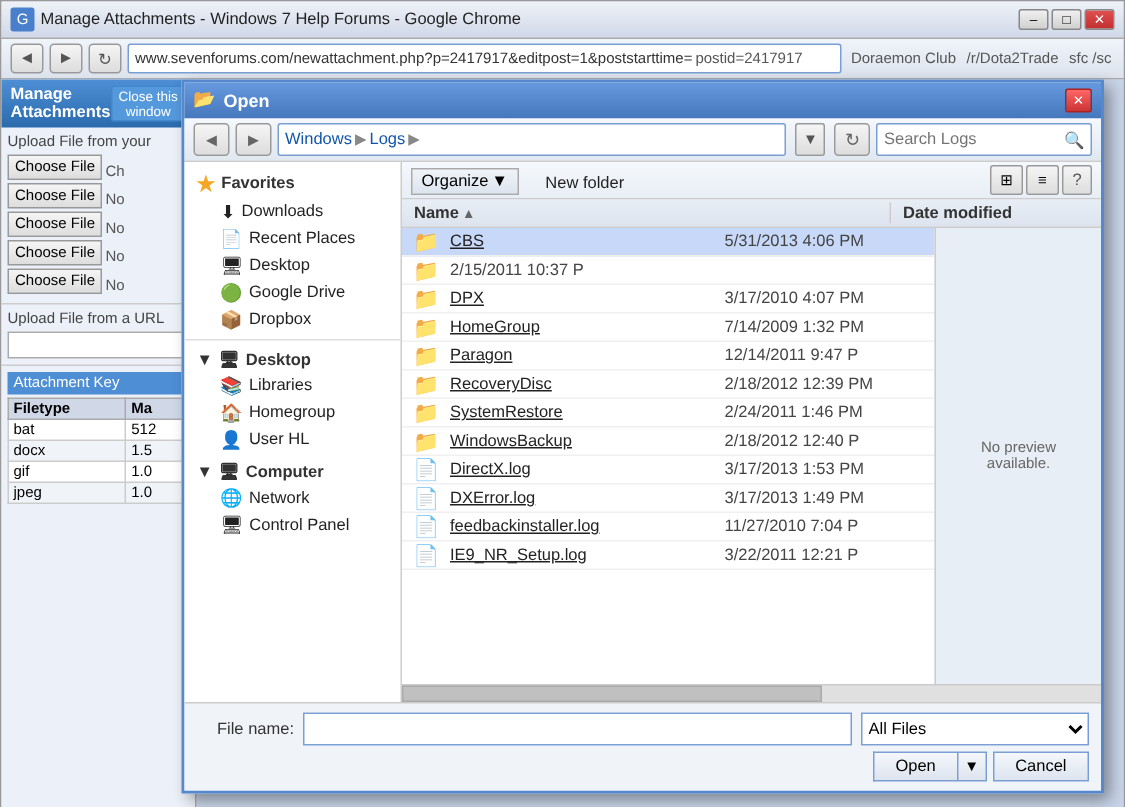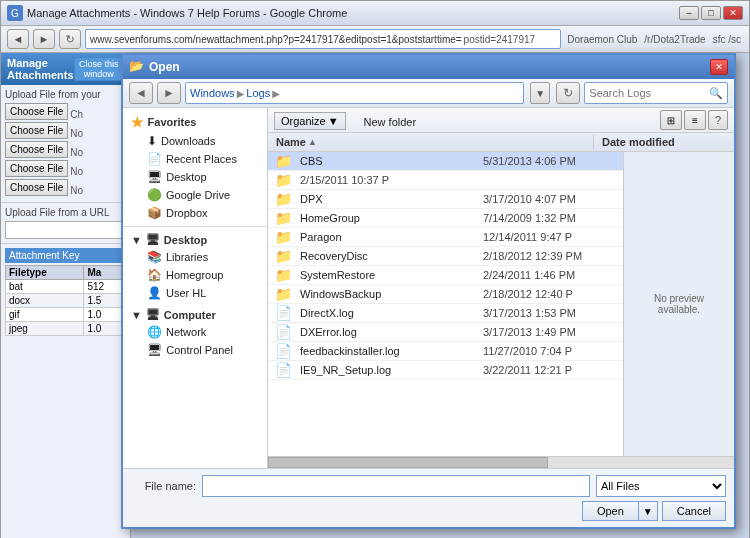--- a/index.html
+++ b/index.html
@@ -83,32 +83,32 @@
 
     .file-list-header { display: flex; background: linear-gradient(to bottom, #e8eef5, #dde4ef); border-bottom: 1px solid #ccc; padding: 2px 0; }
     .file-col-name { flex: 1; padding: 1px 8px; font-size: 11px; font-weight: bold; color: #333; border-right: 1px solid #ccc; display: flex; align-items: center; gap: 2px; cursor: pointer; }
     .file-col-date { width: 140px; padding: 1px 8px; font-size: 11px; font-weight: bold; color: #333; }
     .sort-arrow { font-size: 9px; color: #666; }
 
     .file-list { flex: 1; overflow-y: auto; background: white; }
     .file-item { display: flex; align-items: center; padding: 1px 0; border-bottom: 1px solid #f0f0f0; cursor: pointer; }
     .file-item.selected { background: #c8d8f8; }
     .file-item-icon { width: 32px; display: flex; justify-content: center; align-items: center; font-size: 14px; }
-    .file-item-name { flex: 1; font-size: 11px; color: #222; }
+    .file-item-name { flex: 1; font-size: 11px; color: #222; text-decoration: underline; }
     .file-item-date { width: 140px; font-size: 11px; color: #444; padding-right: 4px; }
 
     .preview-panel { width: 111px; background: #e8eef5; border-left: 1px solid #ccc; display: flex; flex-direction: column; align-items: center; justify-content: center; padding: 8px; }
     .preview-text { font-size: 10px; color: #666; text-align: center; }
 
     
     .dialog-bottom { background: #f0f4f8; border-top: 1px solid #ccc; padding: 6px 8px; }
     .file-name-row { display: flex; align-items: center; gap: 6px; margin-bottom: 4px; }
     .file-name-label { font-size: 11px; color: #333; width: 65px; text-align: right; }
     .file-name-input { flex: 1; height: 22px; border: 1px solid #7a9fd4; font-size: 11px; padding: 0 4px; }
-    .file-type-select { width: 130px; height: 22px; border: 1px solid #7a9fd4; font-size: 11px; background: white; }
+    .file-type-select { width: 152px; height: 22px; border: 1px solid #7a9fd4; font-size: 11px; background: white; }
     .dialog-buttons { display: flex; justify-content: flex-end; gap: 4px; }
     .open-btn-group { display: flex; }
     .open-btn { background: linear-gradient(to bottom, #f5f8fc, #dde4ef); border: 1px solid #7a9fd4; padding: 3px 14px; font-size: 11px; cursor: pointer; border-right: none; }
     .open-btn-arrow { background: linear-gradient(to bottom, #f5f8fc, #dde4ef); border: 1px solid #7a9fd4; padding: 3px 4px; font-size: 10px; cursor: pointer; }
     .cancel-btn { background: linear-gradient(to bottom, #f5f8fc, #dde4ef); border: 1px solid #7a9fd4; padding: 3px 14px; font-size: 11px; cursor: pointer; }
 
     .horizontal-scrollbar { height: 12px; background: #e0e0e0; border-top: 1px solid #ccc; position: relative; }
     .h-scroll-thumb { height: 100%; width: 60%; background: #c0c0c0; border: 1px solid #aaa; }
   </style>
 </head>

